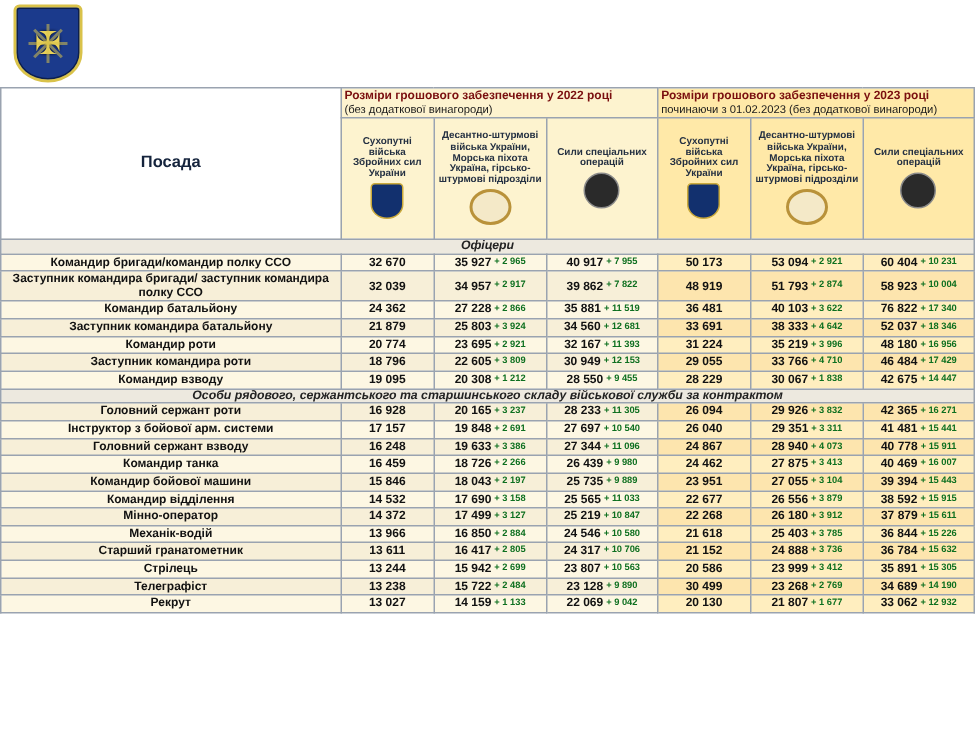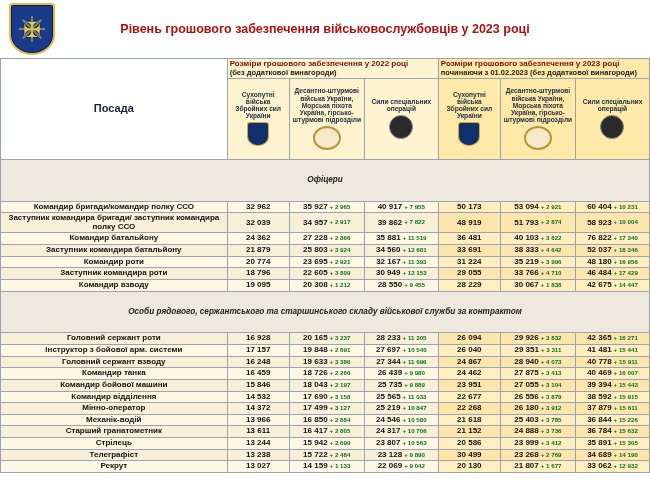--- a/index.html
+++ b/index.html
@@ -62,21 +62,21 @@
     vertical-align:middle;
     line-height:1.08;
   }
 
   .hd2022{background:#fdf3cf;}
   .hd2023{background:#ffe9a8;}
   .hdTop{
     text-align:left;font-weight:bold;font-size:8px;color:#7a0f0f;
     padding:3px 2px;
   }
-  .hdTop .sub{font-weight:bold;color:#1a1a1a;font-size:7.5px;}
+  .hdTop .sub{font-weight:normal;color:#1a1a1a;font-size:7.5px;}
   .hdCell{
     text-align:center;font-weight:bold;font-size:6.6px;
     color:#243042;
     padding:2px 1px;
     height:78px;
   }
   .posadaHead{
     background:#ffffff;
     text-align:center;font-weight:bold;font-size:11px;
     color:#14233c;
@@ -93,21 +93,21 @@
   }
   .mini.owl{
     width:22px;height:22px;border-radius:50%;
     background:#2a2a2a;border:1px solid #8a8a8a;
   }
 
   .rowSec td{
     background:#ede9df;
     text-align:center;font-weight:bold;font-style:italic;
     font-size:8.2px;color:#222;
-    padding:16px;
+    padding:0;
   }
 
   .name{
     background:#fdf7e3;
     font-size:8px;font-weight:bold;color:#111;
     text-align:center;
     padding-left:3px;
     margin-top:33px;
   }
   .num{
@@ -133,21 +133,20 @@
   <div class="header">
     <div class="emblem">
       <div class="ray" style="transform:rotate(0deg)"></div>
       <div class="ray" style="transform:rotate(45deg)"></div>
       <div class="ray" style="transform:rotate(90deg)"></div>
       <div class="ray" style="transform:rotate(135deg)"></div>
       <div class="shield">
           <span class="cross">✠</span>
         </div>
     </div>
-    <div class="title">Рівень грошового забезпечення військовослужбовців у 2023 році</div>
     <div style="width:52px;flex:0 0 52px;"></div>
   </div>
 
   <table class="tbl">
     <colgroup>
       <col style="width:190px">
       <col style="width:52px">
         <col style="width:63px">
         <col style="width:62px">
       <col style="width:52px">
@@ -192,21 +191,21 @@
           <span class="mini owl"></span>
         </td>
       </tr>
     </thead>
     <tbody>
         <tr class="rowSec">
           <td colspan="7">Офіцери</td>
         </tr>
         <tr>
           <td class="name">Командир бригади/командир полку ССО</td>
-          <td class="num">32 962</td>
+          <td class="num">32 670</td>
           <td class="num">
             <span class="cellflex">
               <span class="valsp">35 927</span>
               <span class="delta">+ 2 965</span>
             </span>
           </td>
           <td class="num">
             <span class="cellflex">
               <span class="valsp">40 917</span>
               <span class="delta">+ 7 955</span>

